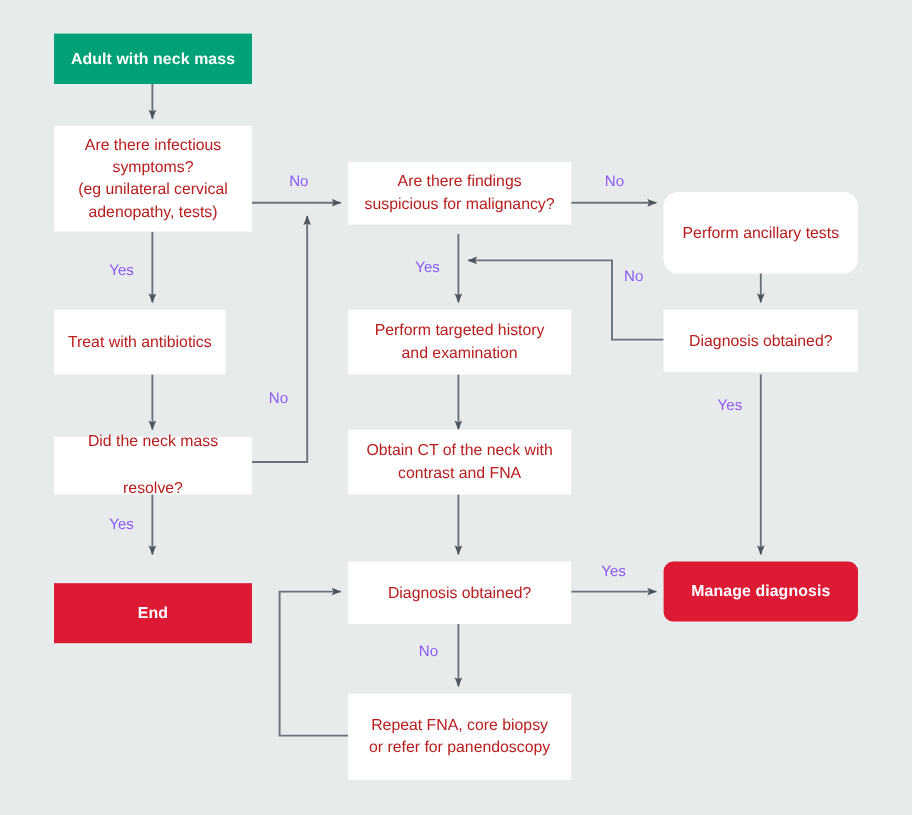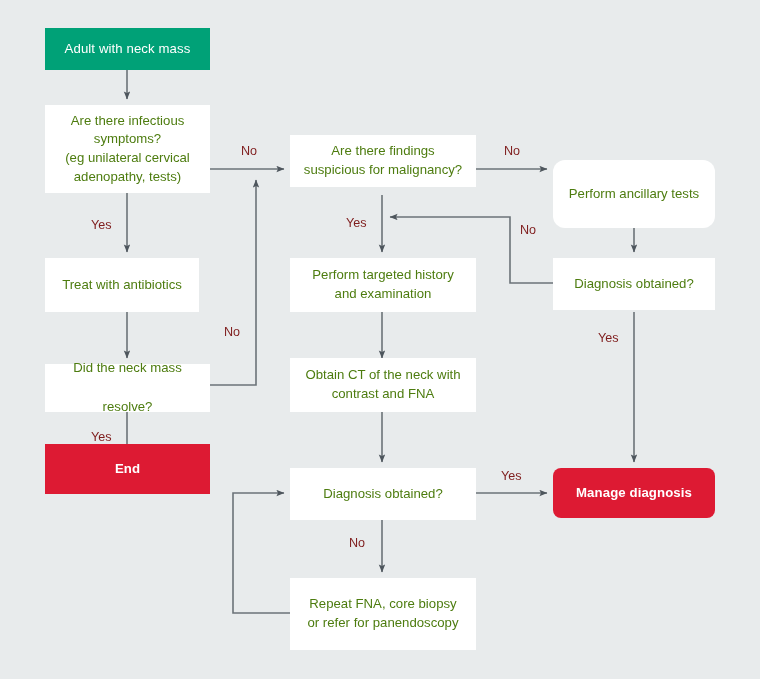--- a/index.html
+++ b/index.html
@@ -29,51 +29,51 @@
   .node {
     position: absolute;
     box-sizing: border-box;
     display: flex;
     flex-direction: column;
     align-items: center;
     justify-content: center;
     text-align: center;
     font-size: 13.2px;
     line-height: 1.42;
-    color: #4d7c0f;
+    color: #b91c1c;
     padding: 4px 8px;
   }
   .node.process,
   .node.decision {
     background: #ffffff;
   }
   .node.terminal-start {
     background: #00a177;
     color: #ffffff;
-    font-weight: normal;
+    font-weight: bold;
     letter-spacing: 0.1px;
     padding-left: 8px;
   }
   .node.terminal-end {
     background: #dd1a33;
     color: #ffffff;
     font-weight: bold;
     letter-spacing: 0.1px;
   }
   .node .line {
     display: block;
     white-space: nowrap;
   }
   .node .line.gap-above {
     margin-top: 0;
   }
   .edge-label {
     position: absolute;
     font-size: 12.6px;
-    color: #7f1d1d;
+    color: #8b5cf6;
     white-space: nowrap;
     line-height: 1;
   }
 </style>
 </head>
 <body>
 
 <div id="flowchart-root">
 
   <svg class="connectors" viewBox="0 0 760 679" xmlns="http://www.w3.org/2000/svg">
@@ -122,30 +122,30 @@
     <span class="line">Adult with neck mass</span>
   </div>
 
   <div class="node decision" style="left:45px; top:105px; width:165px; height:88px;">
     <span class="line">Are there infectious</span>
     <span class="line">symptoms?</span>
     <span class="line gap-above">(eg unilateral cervical</span>
     <span class="line">adenopathy, tests)</span>
   </div>
 
-  <div class="node process" style="left:45px; top:258px; width:154px; height:54px;">
+  <div class="node process" style="left:45px; top:258px; width:143px; height:54px;">
     <span class="line">Treat with antibiotics</span>
   </div>
 
   <div class="node decision" style="left:45px; top:364px; width:165px; height:48px;gap:20px;">
     <span class="line">Did the neck mass</span>
     <span class="line">resolve?</span>
   </div>
 
-  <div class="node terminal-end" style="left:45px; top:444px; width:165px; height:50px;">
+  <div class="node terminal-end" style="left:45px; top:486px; width:165px; height:50px;">
     <span class="line">End</span>
   </div>
 
   <div class="node decision" style="left:290px; top:135px; width:186px; height:52px;">
     <span class="line">Are there findings</span>
     <span class="line">suspicious for malignancy?</span>
   </div>
 
   <div class="node process" style="left:290px; top:258px; width:186px; height:54px;">
     <span class="line">Perform targeted history</span>

